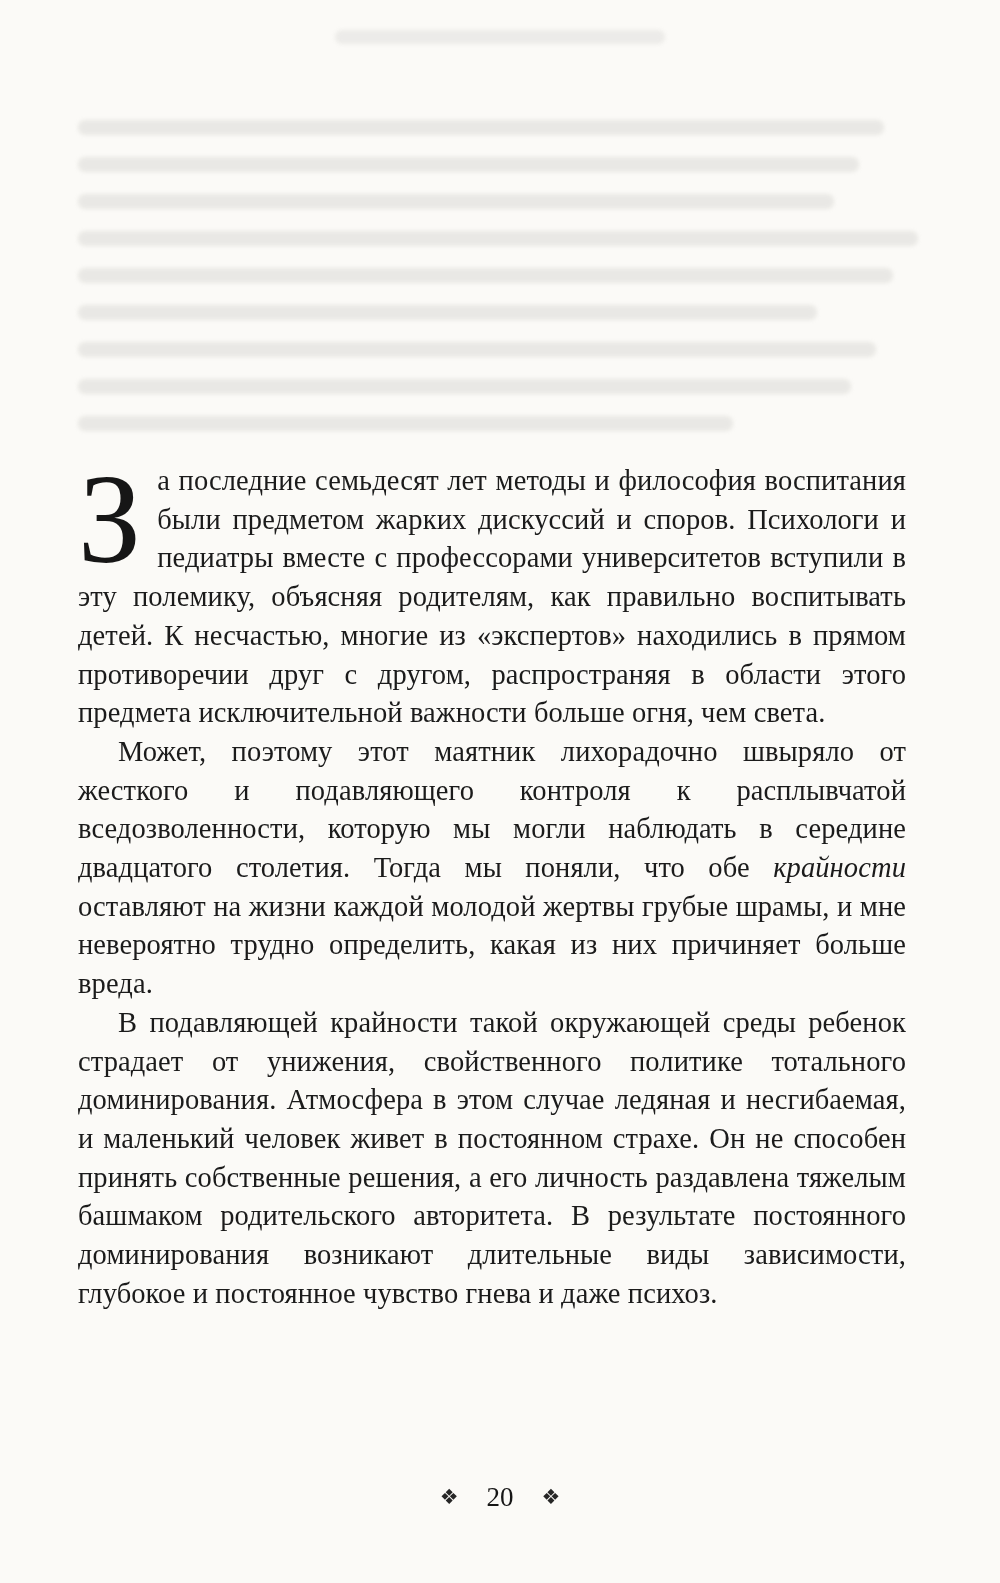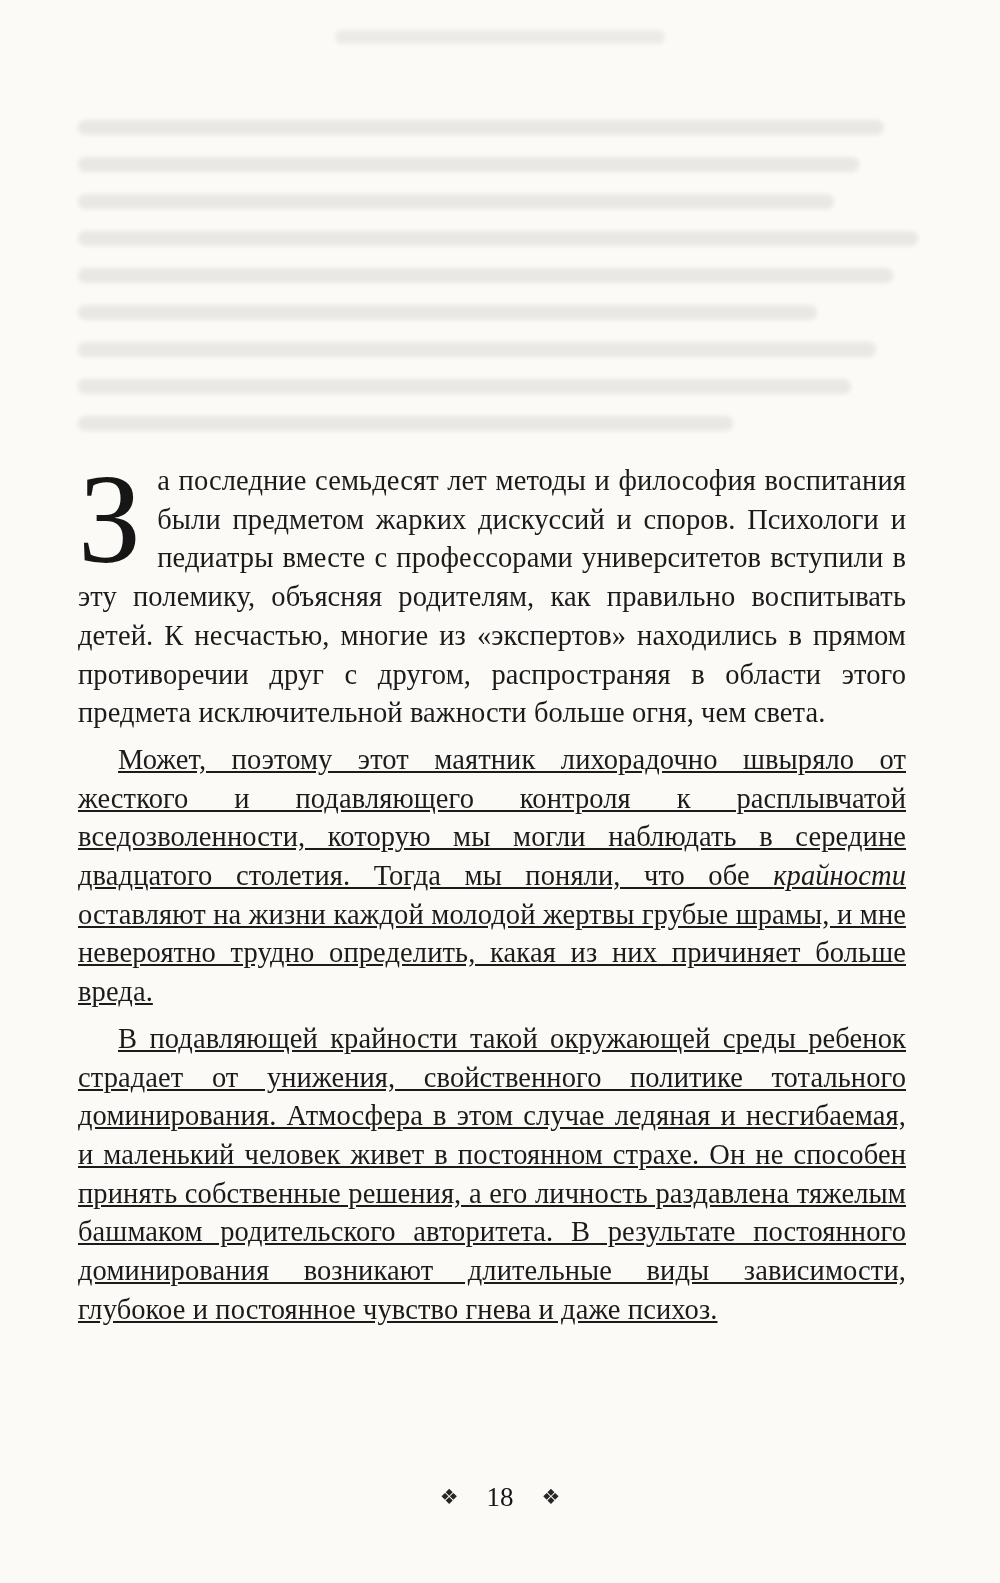--- a/index.html
+++ b/index.html
@@ -55,21 +55,21 @@
   }
   .para {
     margin: 0;
     font-size: 28.5px;
     line-height: 38.7px;
     text-align: justify;
     font-weight: 500;
     letter-spacing: 0.1px;
     hyphens: auto;
   }
-  .para + .para { margin-top: 8px; text-decoration: underline; }
+  .para + .para { margin-top: 0; }
   .para.indent { text-indent: 40px; }
 
   .drop-cap {
     float: left;
     font-size: 126px;
     line-height: 0.82;
     padding: 6px 16px 0 0;
     font-weight: 400;
     color: #161616;
     font-family: "Liberation Serif", "DejaVu Serif", serif;
@@ -121,17 +121,17 @@
     <p class="para"><span class="drop-cap">З</span><span>а последние семьдесят лет методы и философия воспитания были предметом жарких дискуссий и споров. Психологи и педиатры вместе с профессорами университетов вступили в эту полемику, объясняя родителям, как правильно воспитывать детей. К несчастью, многие из «экспертов» находились в прямом противоречии друг с другом, распространяя в области этого предмета исключительной важности больше огня, чем света.</span></p>
 
     <p class="para indent"><span>Может, поэтому этот маятник лихорадочно швыряло от жесткого и подавляющего контроля к расплывчатой вседозволенности, которую мы могли наблюдать в середине двадцатого столетия. Тогда мы поняли, что обе </span><span class="italic-word">крайности</span><span> оставляют на жизни каждой молодой жертвы грубые шрамы, и мне невероятно трудно определить, какая из них причиняет больше вреда.</span></p>
 
     <p class="para indent"><span>В подавляющей крайности такой окружающей среды ребенок страдает от унижения, свойственного политике тотального доминирования. Атмосфера в этом случае ледяная и несгибаемая, и маленький человек живет в постоянном страхе. Он не способен принять собственные решения, а его личность раздавлена тяжелым башмаком родительского авторитета. В результате постоянного доминирования возникают длительные виды зависимости, глубокое и постоянное чувство гнева и даже психоз.</span></p>
 
   </div>
 
   <div class="folio">
     <span class="ornament">❖</span>
-    <span class="page-number">18</span>
+    <span class="page-number">20</span>
     <span class="ornament">❖</span>
   </div>
 
 </div>
 
 </body></html>

